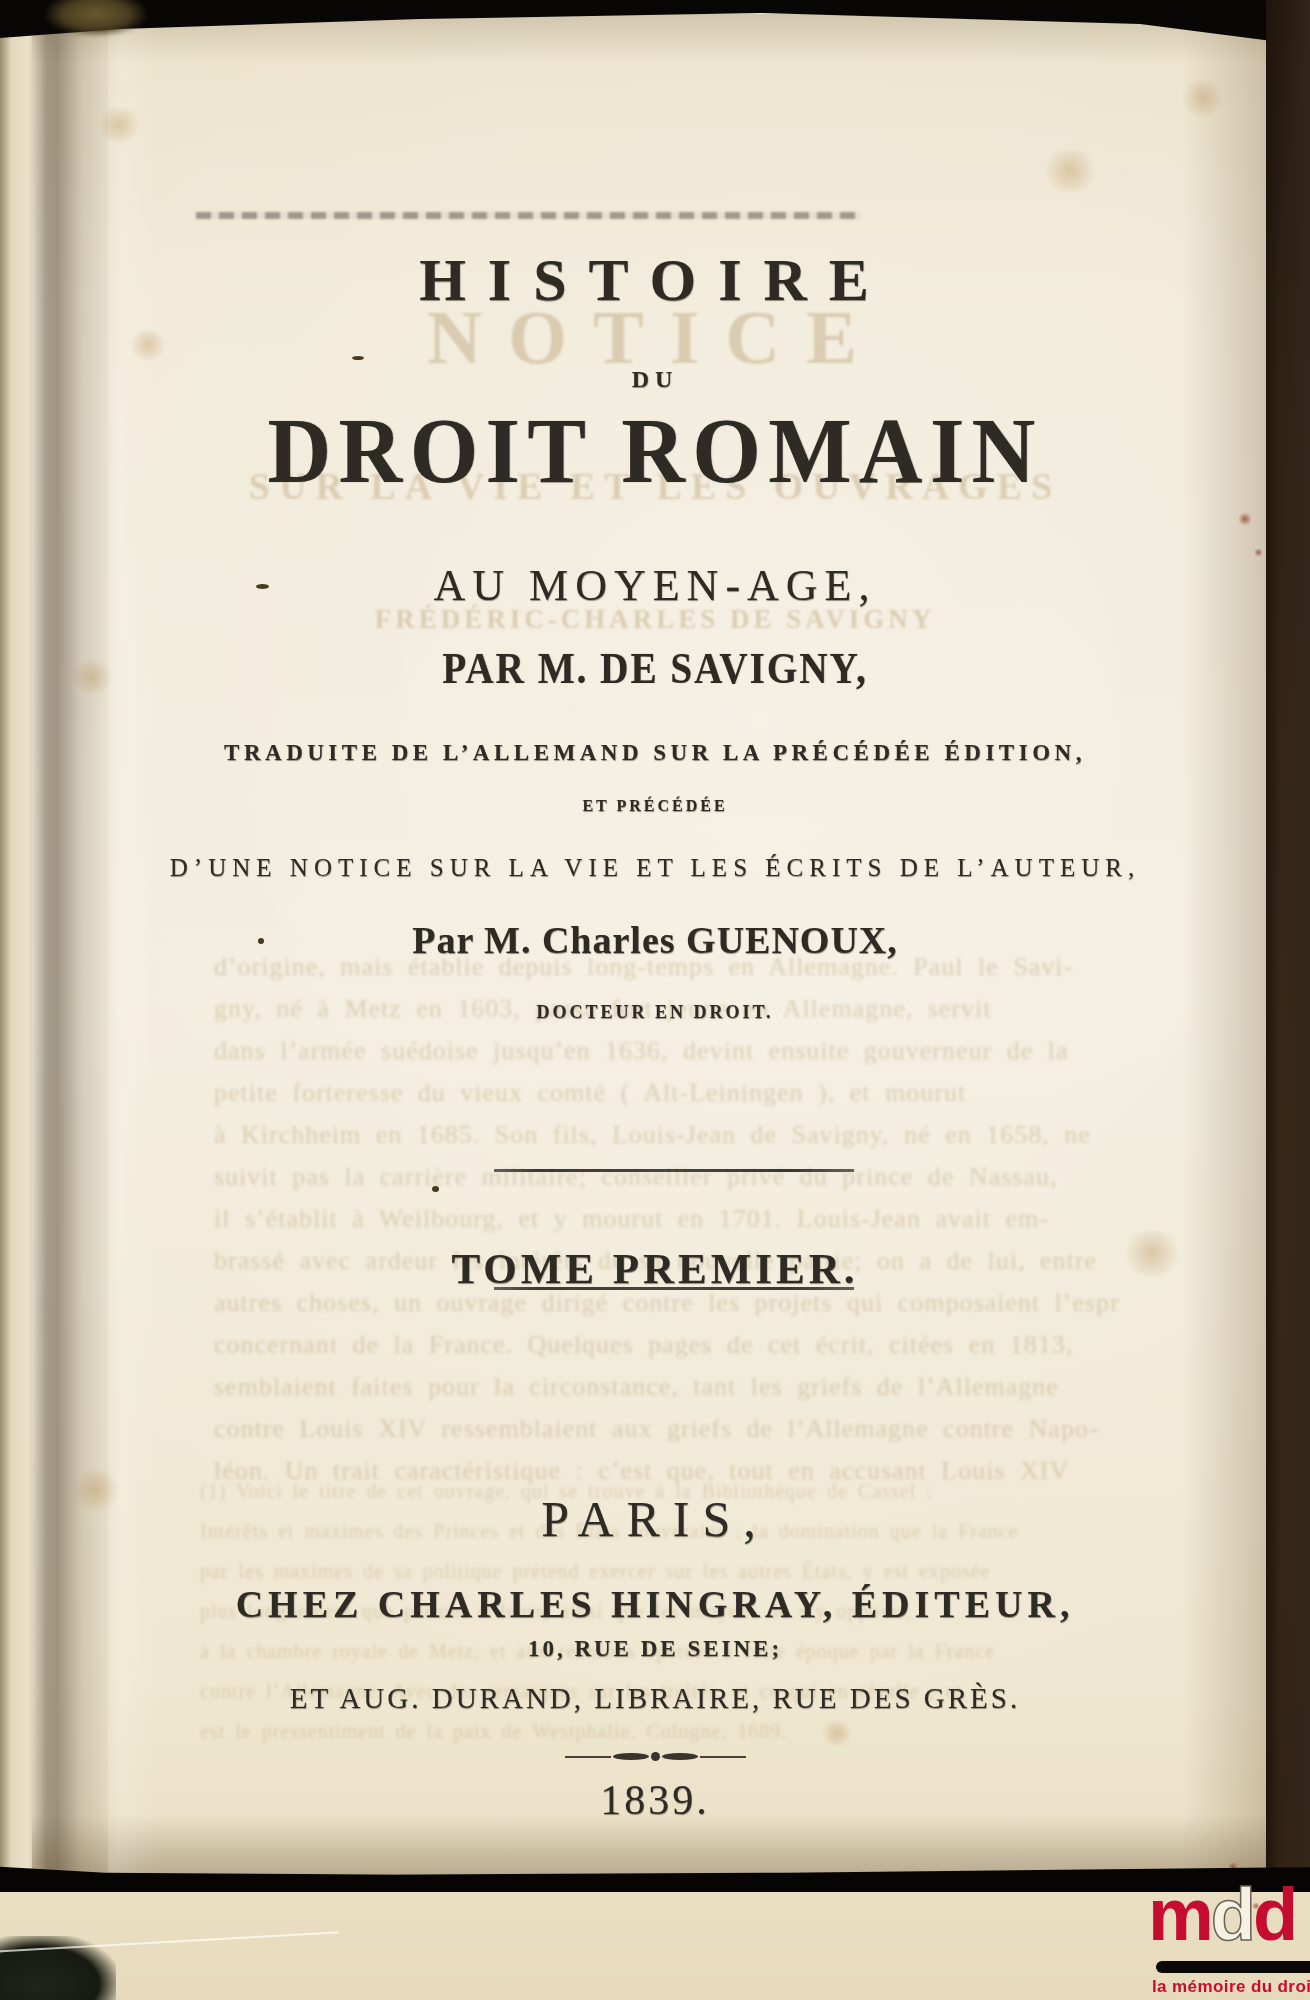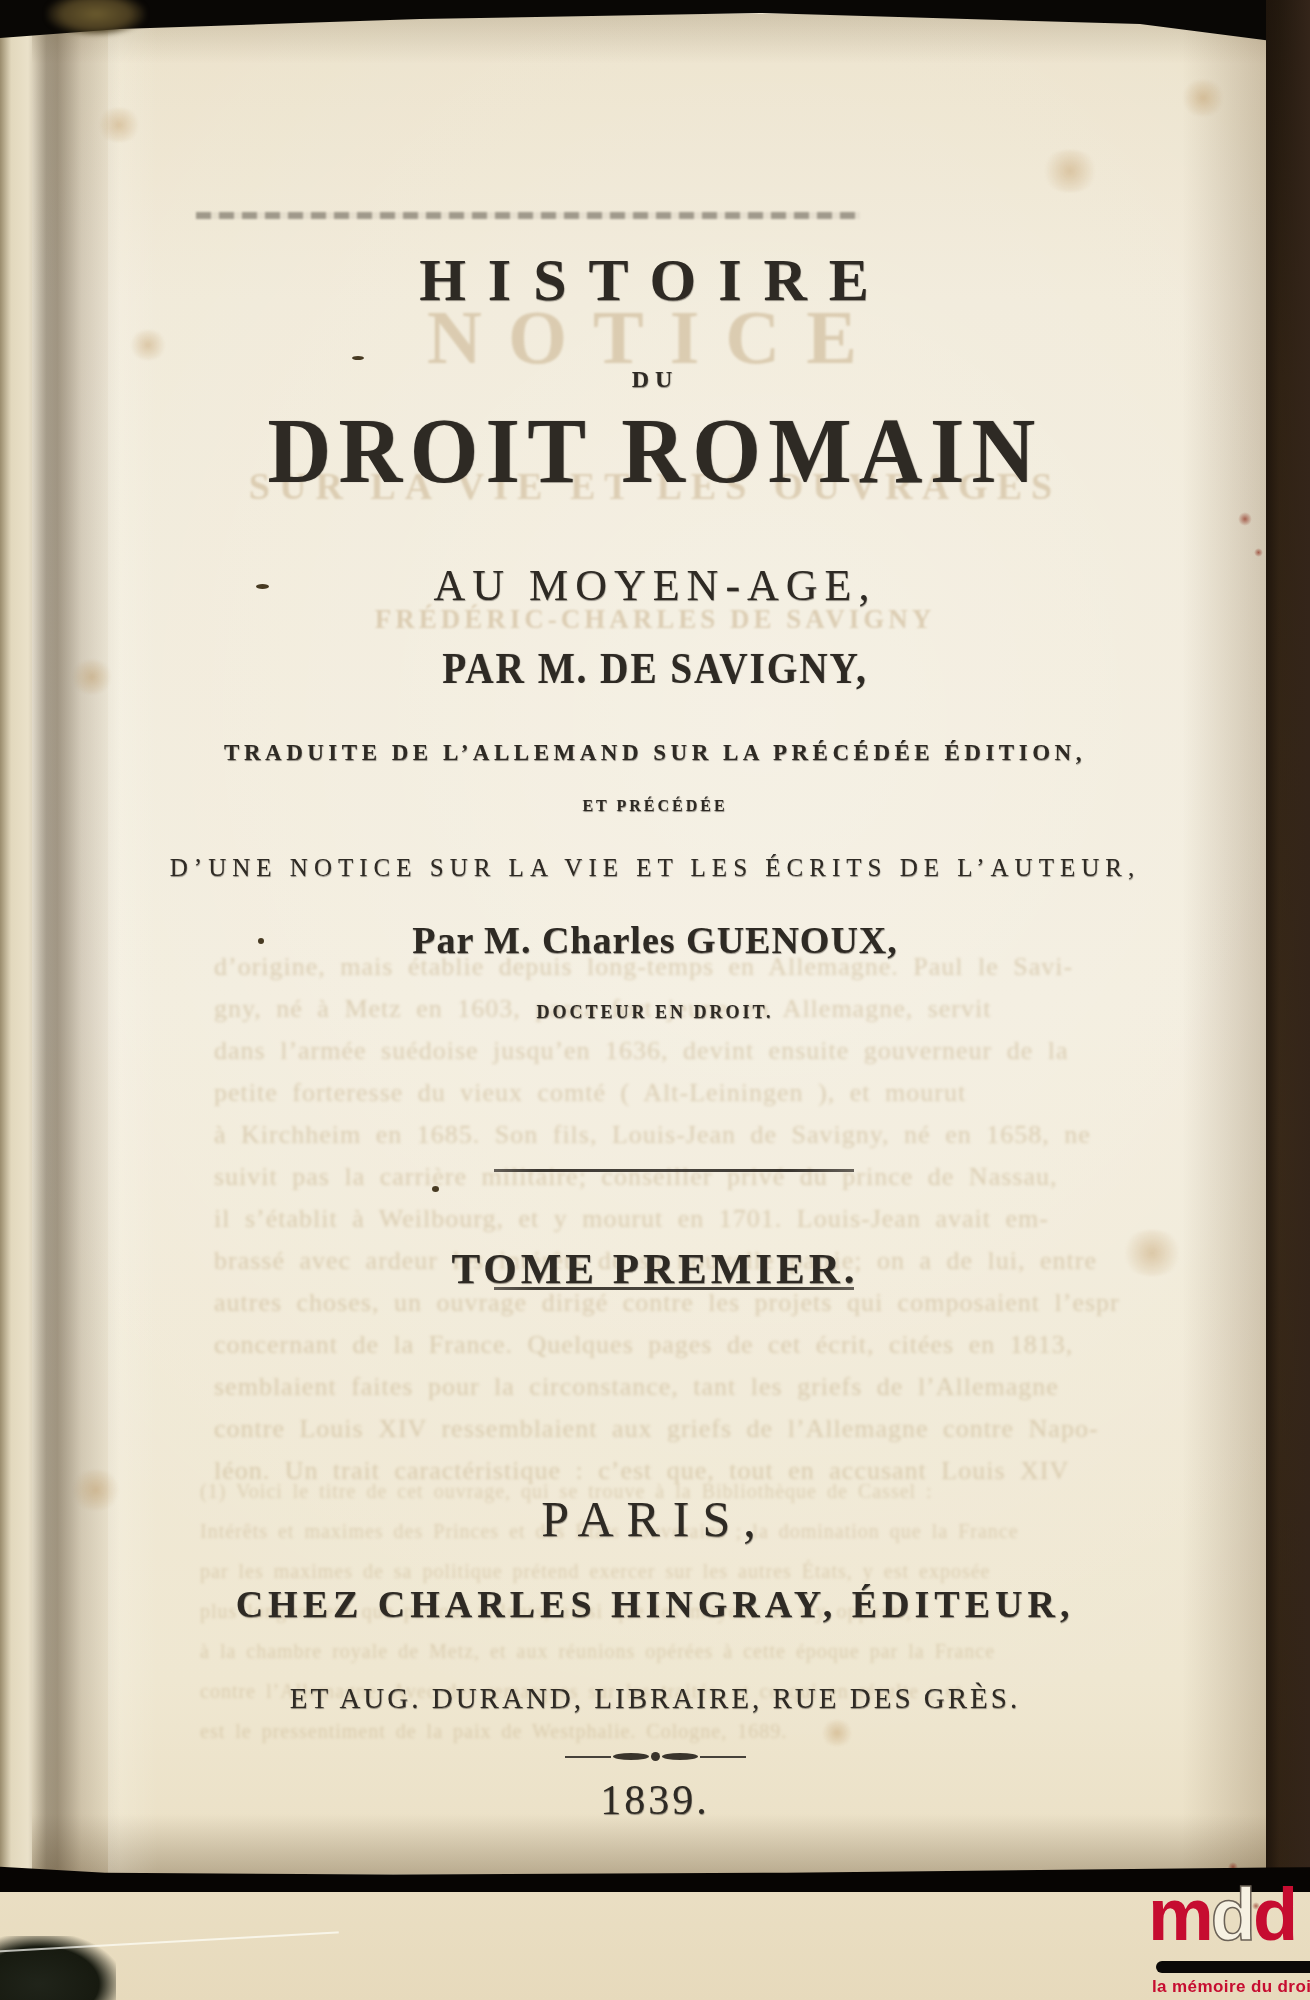--- a/index.html
+++ b/index.html
@@ -178,20 +178,21 @@
   <div class="line l-traduite"><span class="t">TRADUITE DE L’ALLEMAND SUR LA PRÉCÉDÉE ÉDITION,</span></div>
   <div class="line l-precedee"><span class="t">ET PRÉCÉDÉE</span></div>
   <div class="line l-notice"><span class="t">D’UNE NOTICE SUR LA VIE ET LES ÉCRITS DE L’AUTEUR,</span></div>
   <div class="line l-docteur"><span class="t">DOCTEUR EN DROIT.</span></div>
   <div class="line l-guenoux"><span class="t">Par M. Charles GUENOUX,</span></div>
   <div class="rule rule-1"></div>
   <div class="line l-tome"><span class="t">TOME PREMIER.</span></div>
   <div class="rule rule-2"></div>
   <div class="line l-paris"><span class="t">PARIS,</span></div>
   <div class="line l-chez"><span class="t">CHEZ CHARLES HINGRAY, ÉDITEUR,</span></div>
+  <div class="line l-rue"><span class="t">10, RUE DE SEINE;</span></div>
   <div class="line l-durand"><span class="t">ET AUG. DURAND, LIBRAIRE, RUE DES GRÈS.</span></div>
   <div class="ornament">
     <span class="orn-line"></span>
       <span class="orn-blade"></span>
       <span class="orn-dot"></span>
       <span class="orn-blade"></span>
       <span class="orn-line"></span>
   </div>
   <div class="line l-year"><span class="t">1839.</span></div>
 

